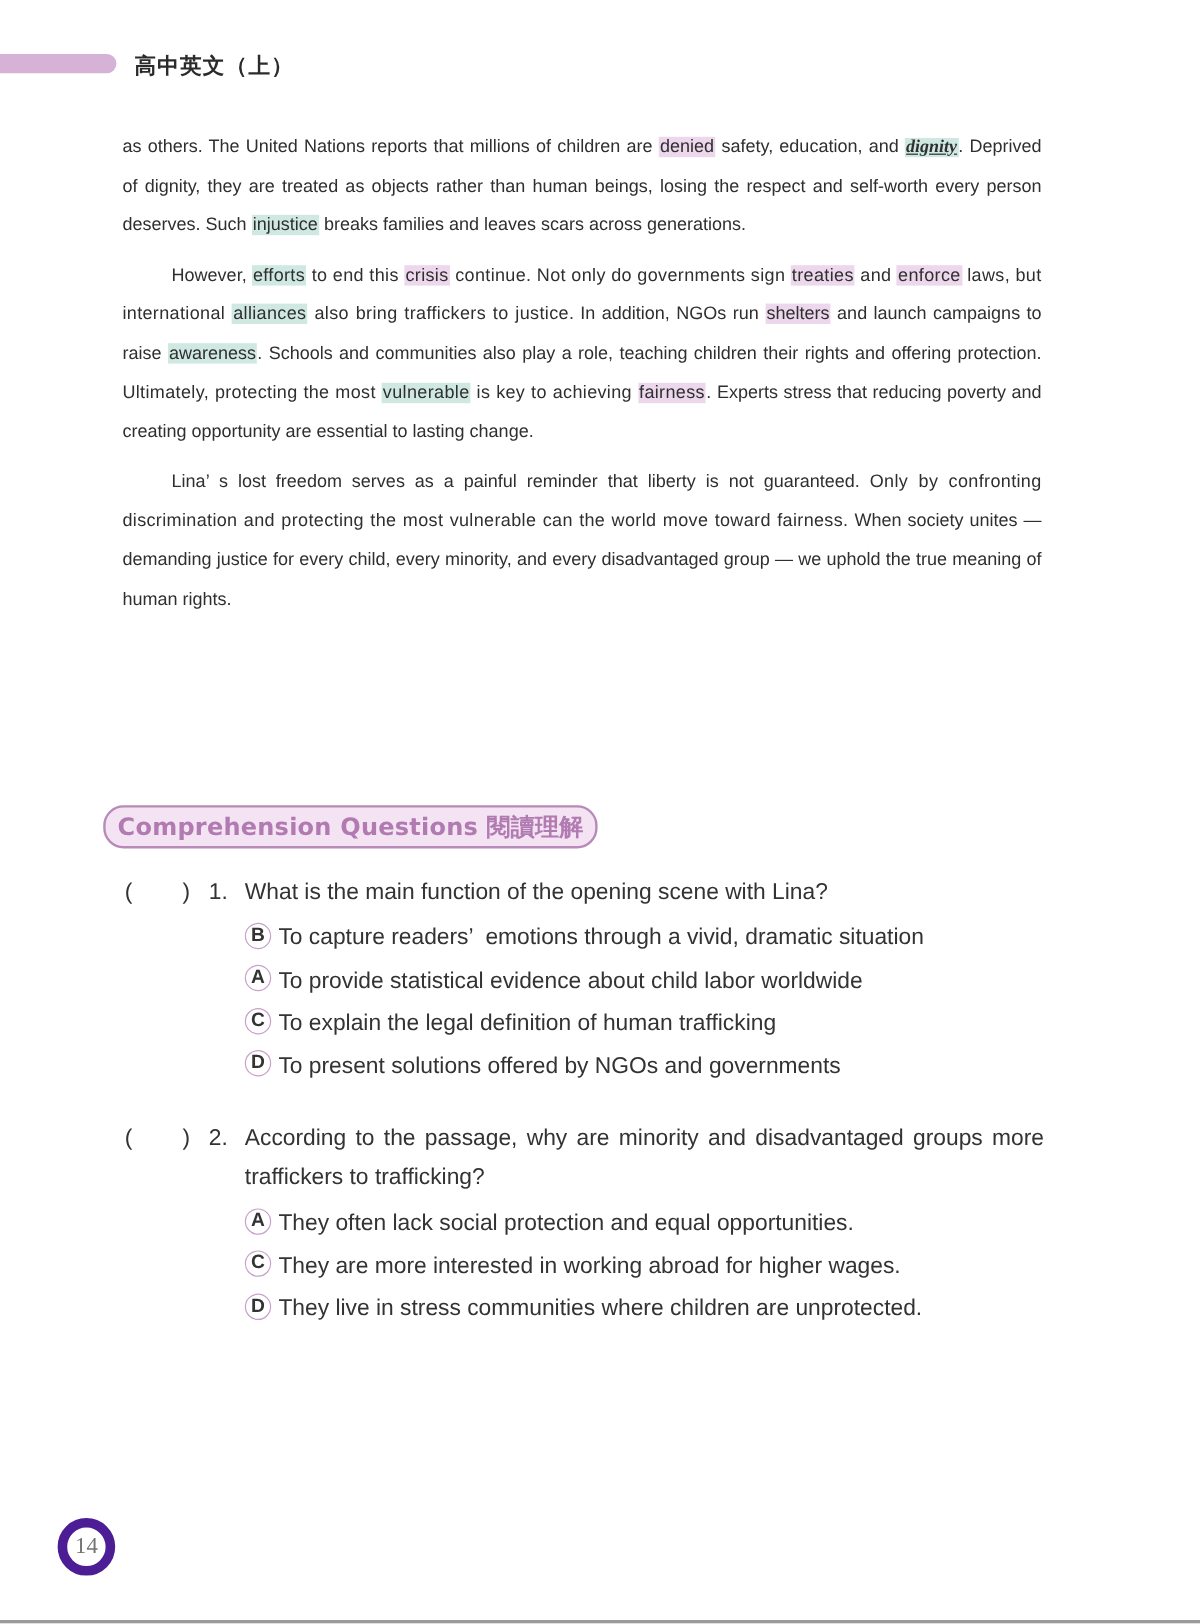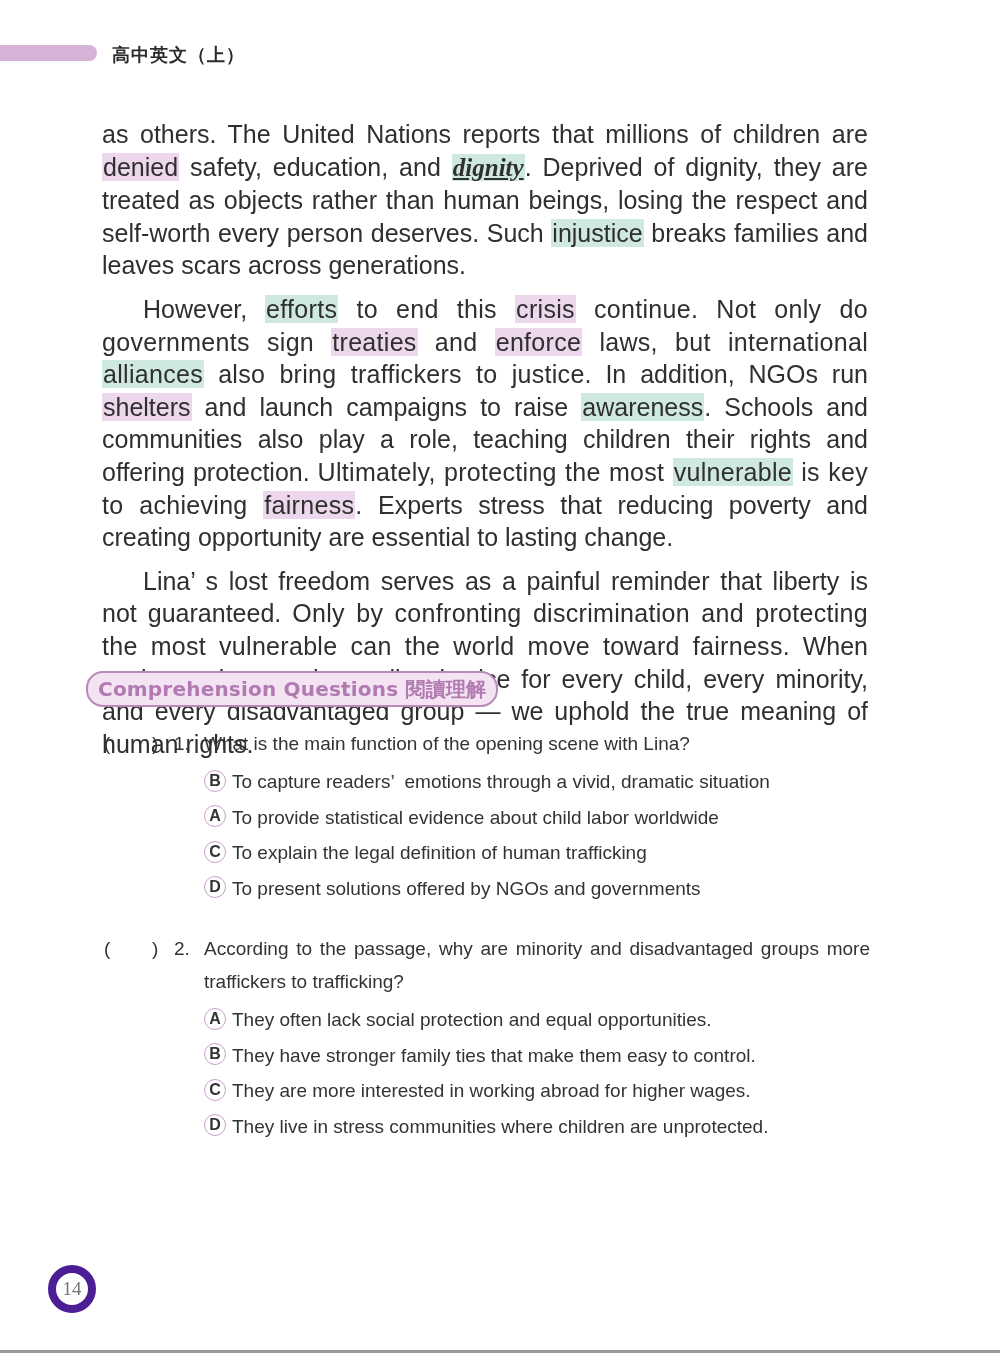--- a/index.html
+++ b/index.html
@@ -3,21 +3,21 @@
 <meta charset="utf-8">
 <style>
   html, body { margin: 0; padding: 0; background: #ffffff; }
   body { width: 1000px; height: 1353px; position: relative; overflow: hidden;
          font-family: "Liberation Sans", sans-serif; color: #2f2f2f; }
   .header-bar { position: absolute; left: 0; top: 45px; width: 97px; height: 16px;
                 background: #d7b2d7; border-radius: 0 8px 8px 0; }
   .header-title { position: absolute; left: 112px; top: 43px; font-size: 18px; font-weight: bold;
                   color: #2b2b2b; letter-spacing: 1px; font-family: "DejaVu Sans", sans-serif; text-align: right; }
   .content { position: absolute; left: 102px; top: 107px; width: 766px; }
-  .para { font-size: 25px; line-height: 32.6px; text-align: justify; margin: 11px 0 9px 0; }
+  .para { font-size: 15px; line-height: 32.6px; text-align: justify; margin: 0 0 9px 0; }
   .para.indent { text-indent: 41px; }
   .b { font-weight: normal; letter-spacing: 0.3px; }
   .hl-p { background: #ecd7ec; padding: 0 1px; }
   .hl-g { background: #cfe9e2; padding: 0 1px; }
   .vocab { font-family: "Liberation Serif", serif; font-style: italic; font-weight: bold;
            text-decoration: underline; background: #cfe9e2; padding: 0 1px; }
   .section-pill { position: absolute; left: 86px; top: 671px; height: 32px; padding: 0 10px;
                   border: 2px solid #b88ab8; border-radius: 17px; background: #f3e3f3;
                   color: #b17ab1; font-size: 20px; font-weight: bold; line-height: 32px;
                   font-family: "DejaVu Sans", sans-serif; letter-spacing: 0.2px; }
@@ -70,19 +70,18 @@
 
 <div class="question" style="top:932px;">
   <div class="q-row" style="height:66px;">
     <span class="q-paren-open">(</span>
     <span class="q-paren-close">)</span>
     <span class="q-num">2.</span>
     <span class="q-text wrap">According to the passage, why are minority and disadvantaged groups more traffickers to trafficking?</span>
   </div>
   <div style="height:4px"></div>
   <div class="option"><span class="opt-letter">A</span><span>They often lack social protection and equal opportunities.</span></div>
-  <div class="option"><span class="opt-letter">B</span><span>They have stronger family ties that make them easy to control.</span></div>
   <div class="option"><span class="opt-letter">C</span><span>They are more interested in working abroad for higher wages.</span></div>
   <div class="option"><span class="opt-letter">D</span><span>They live in stress communities where children are unprotected.</span></div>
 </div>
 
 <div class="page-num">14</div>
 <div class="bottom-line"></div>
 
 </body></html>

